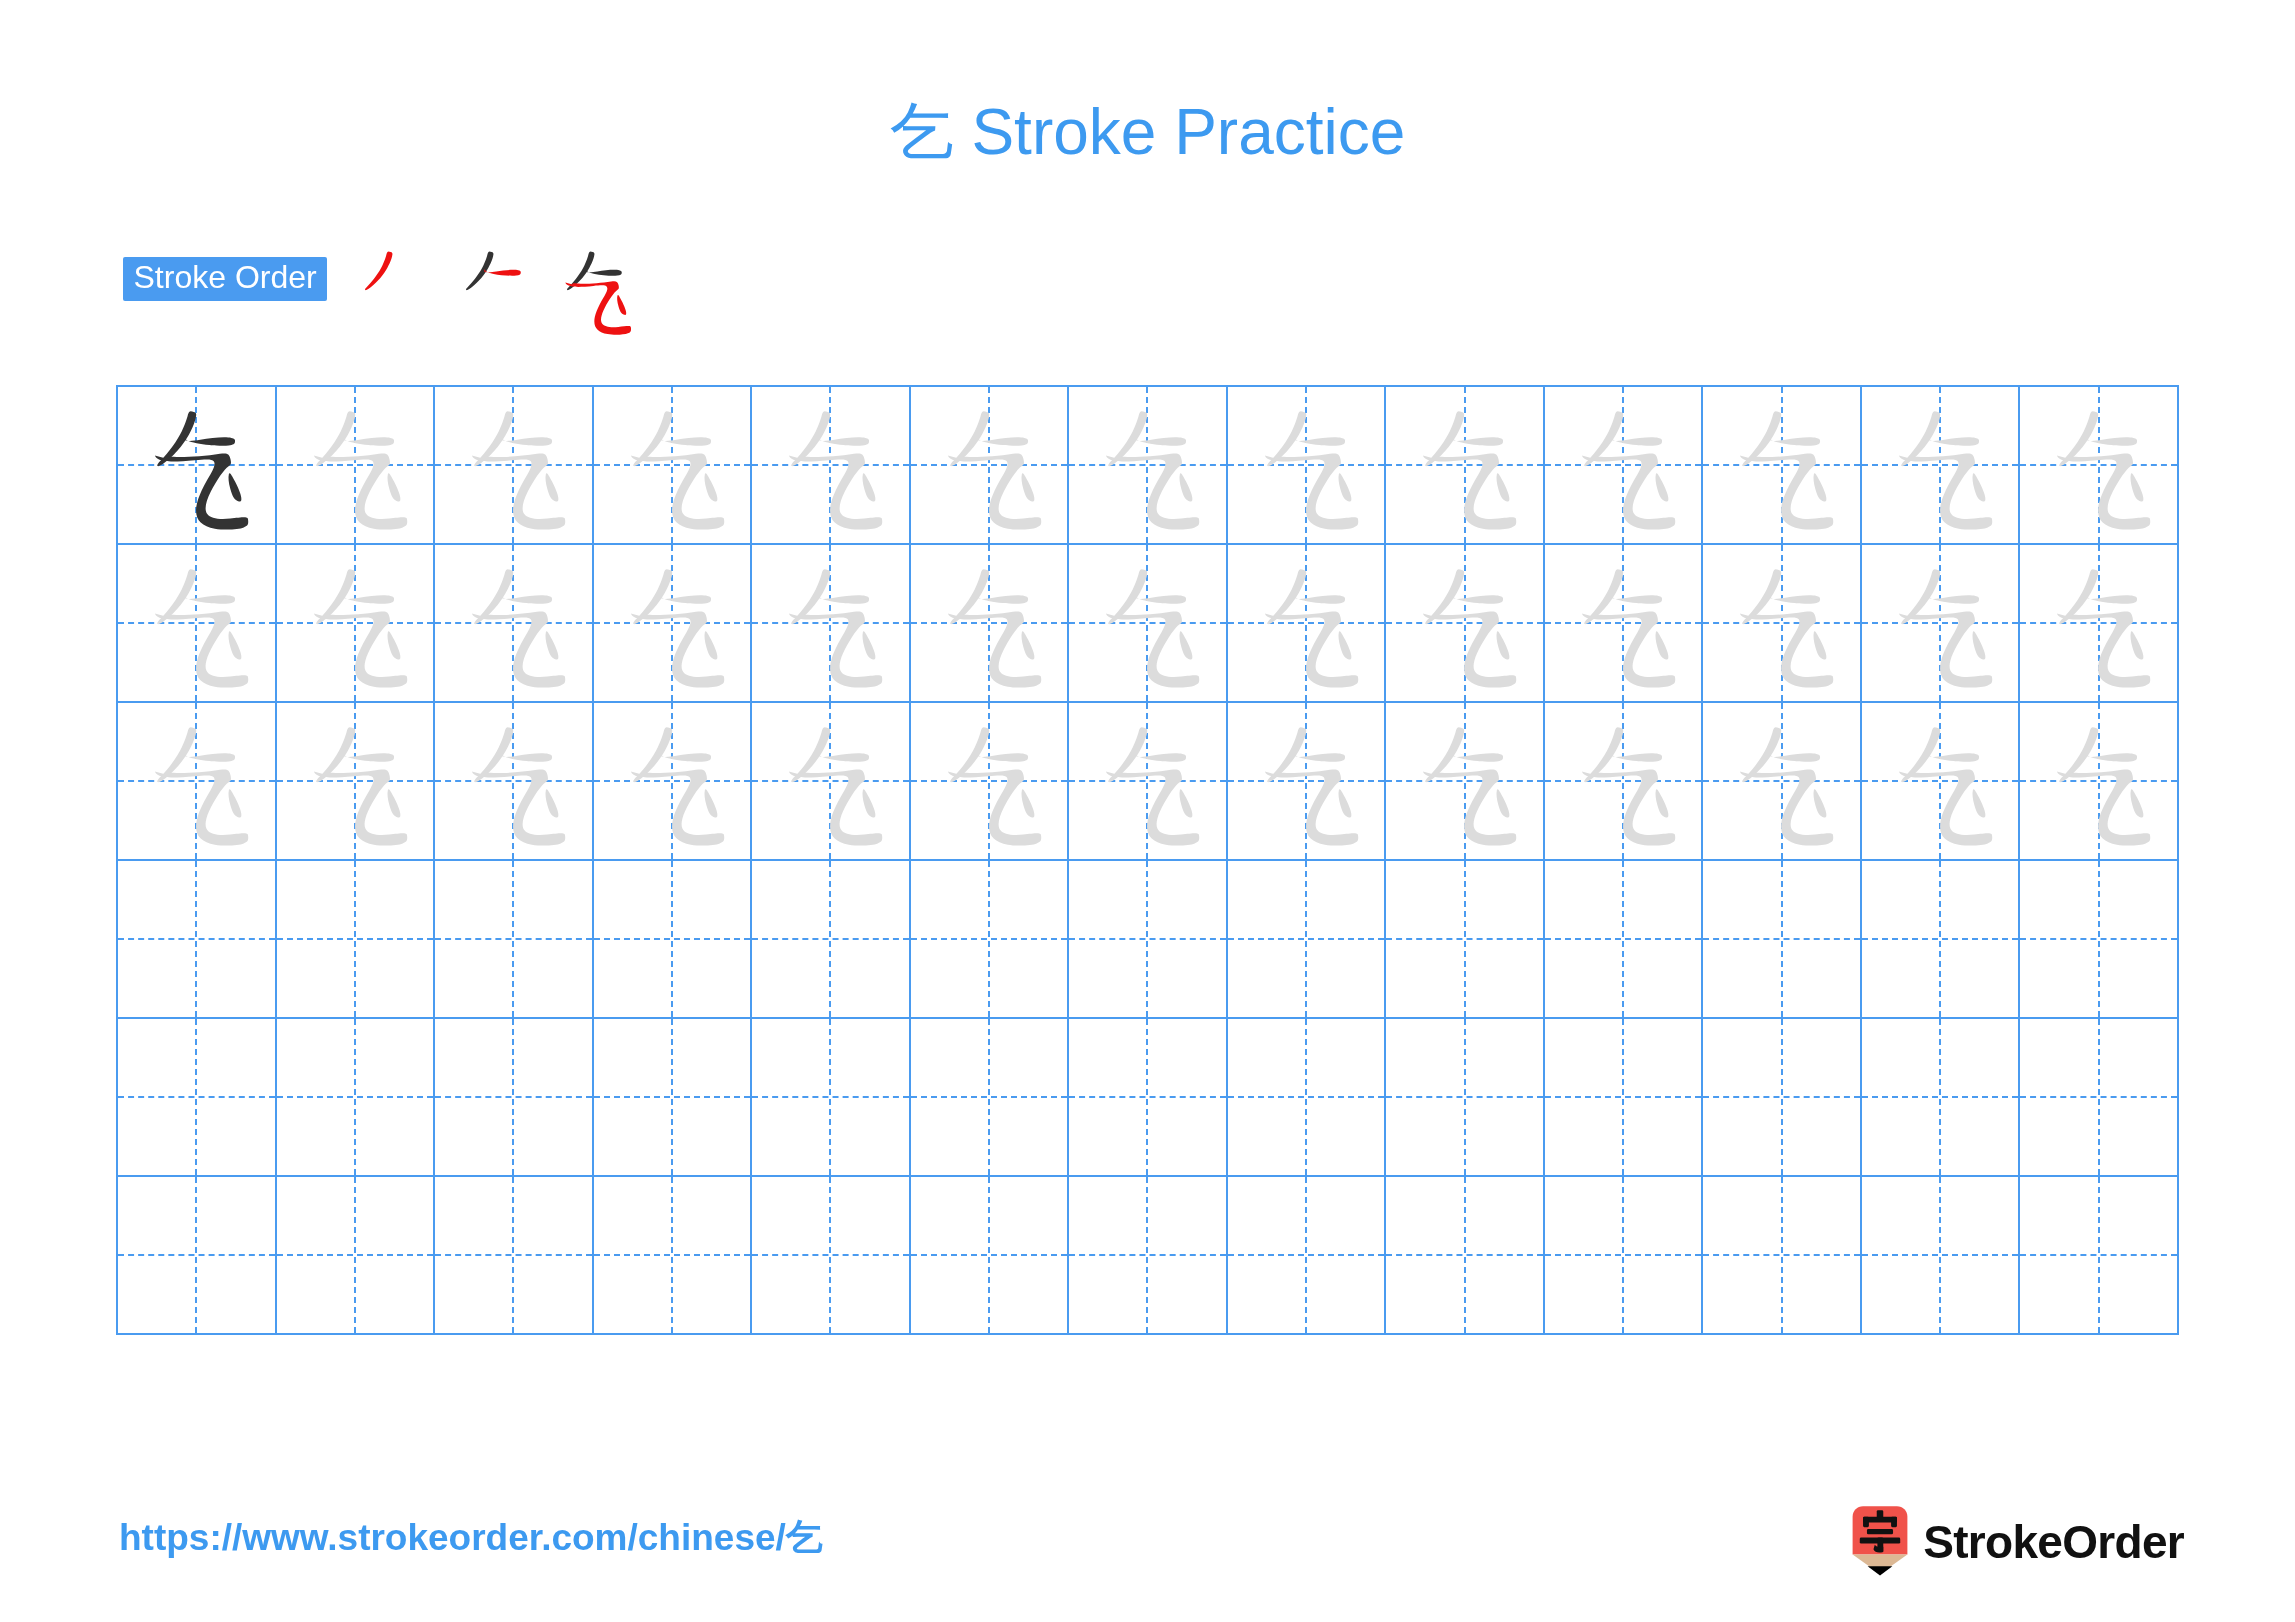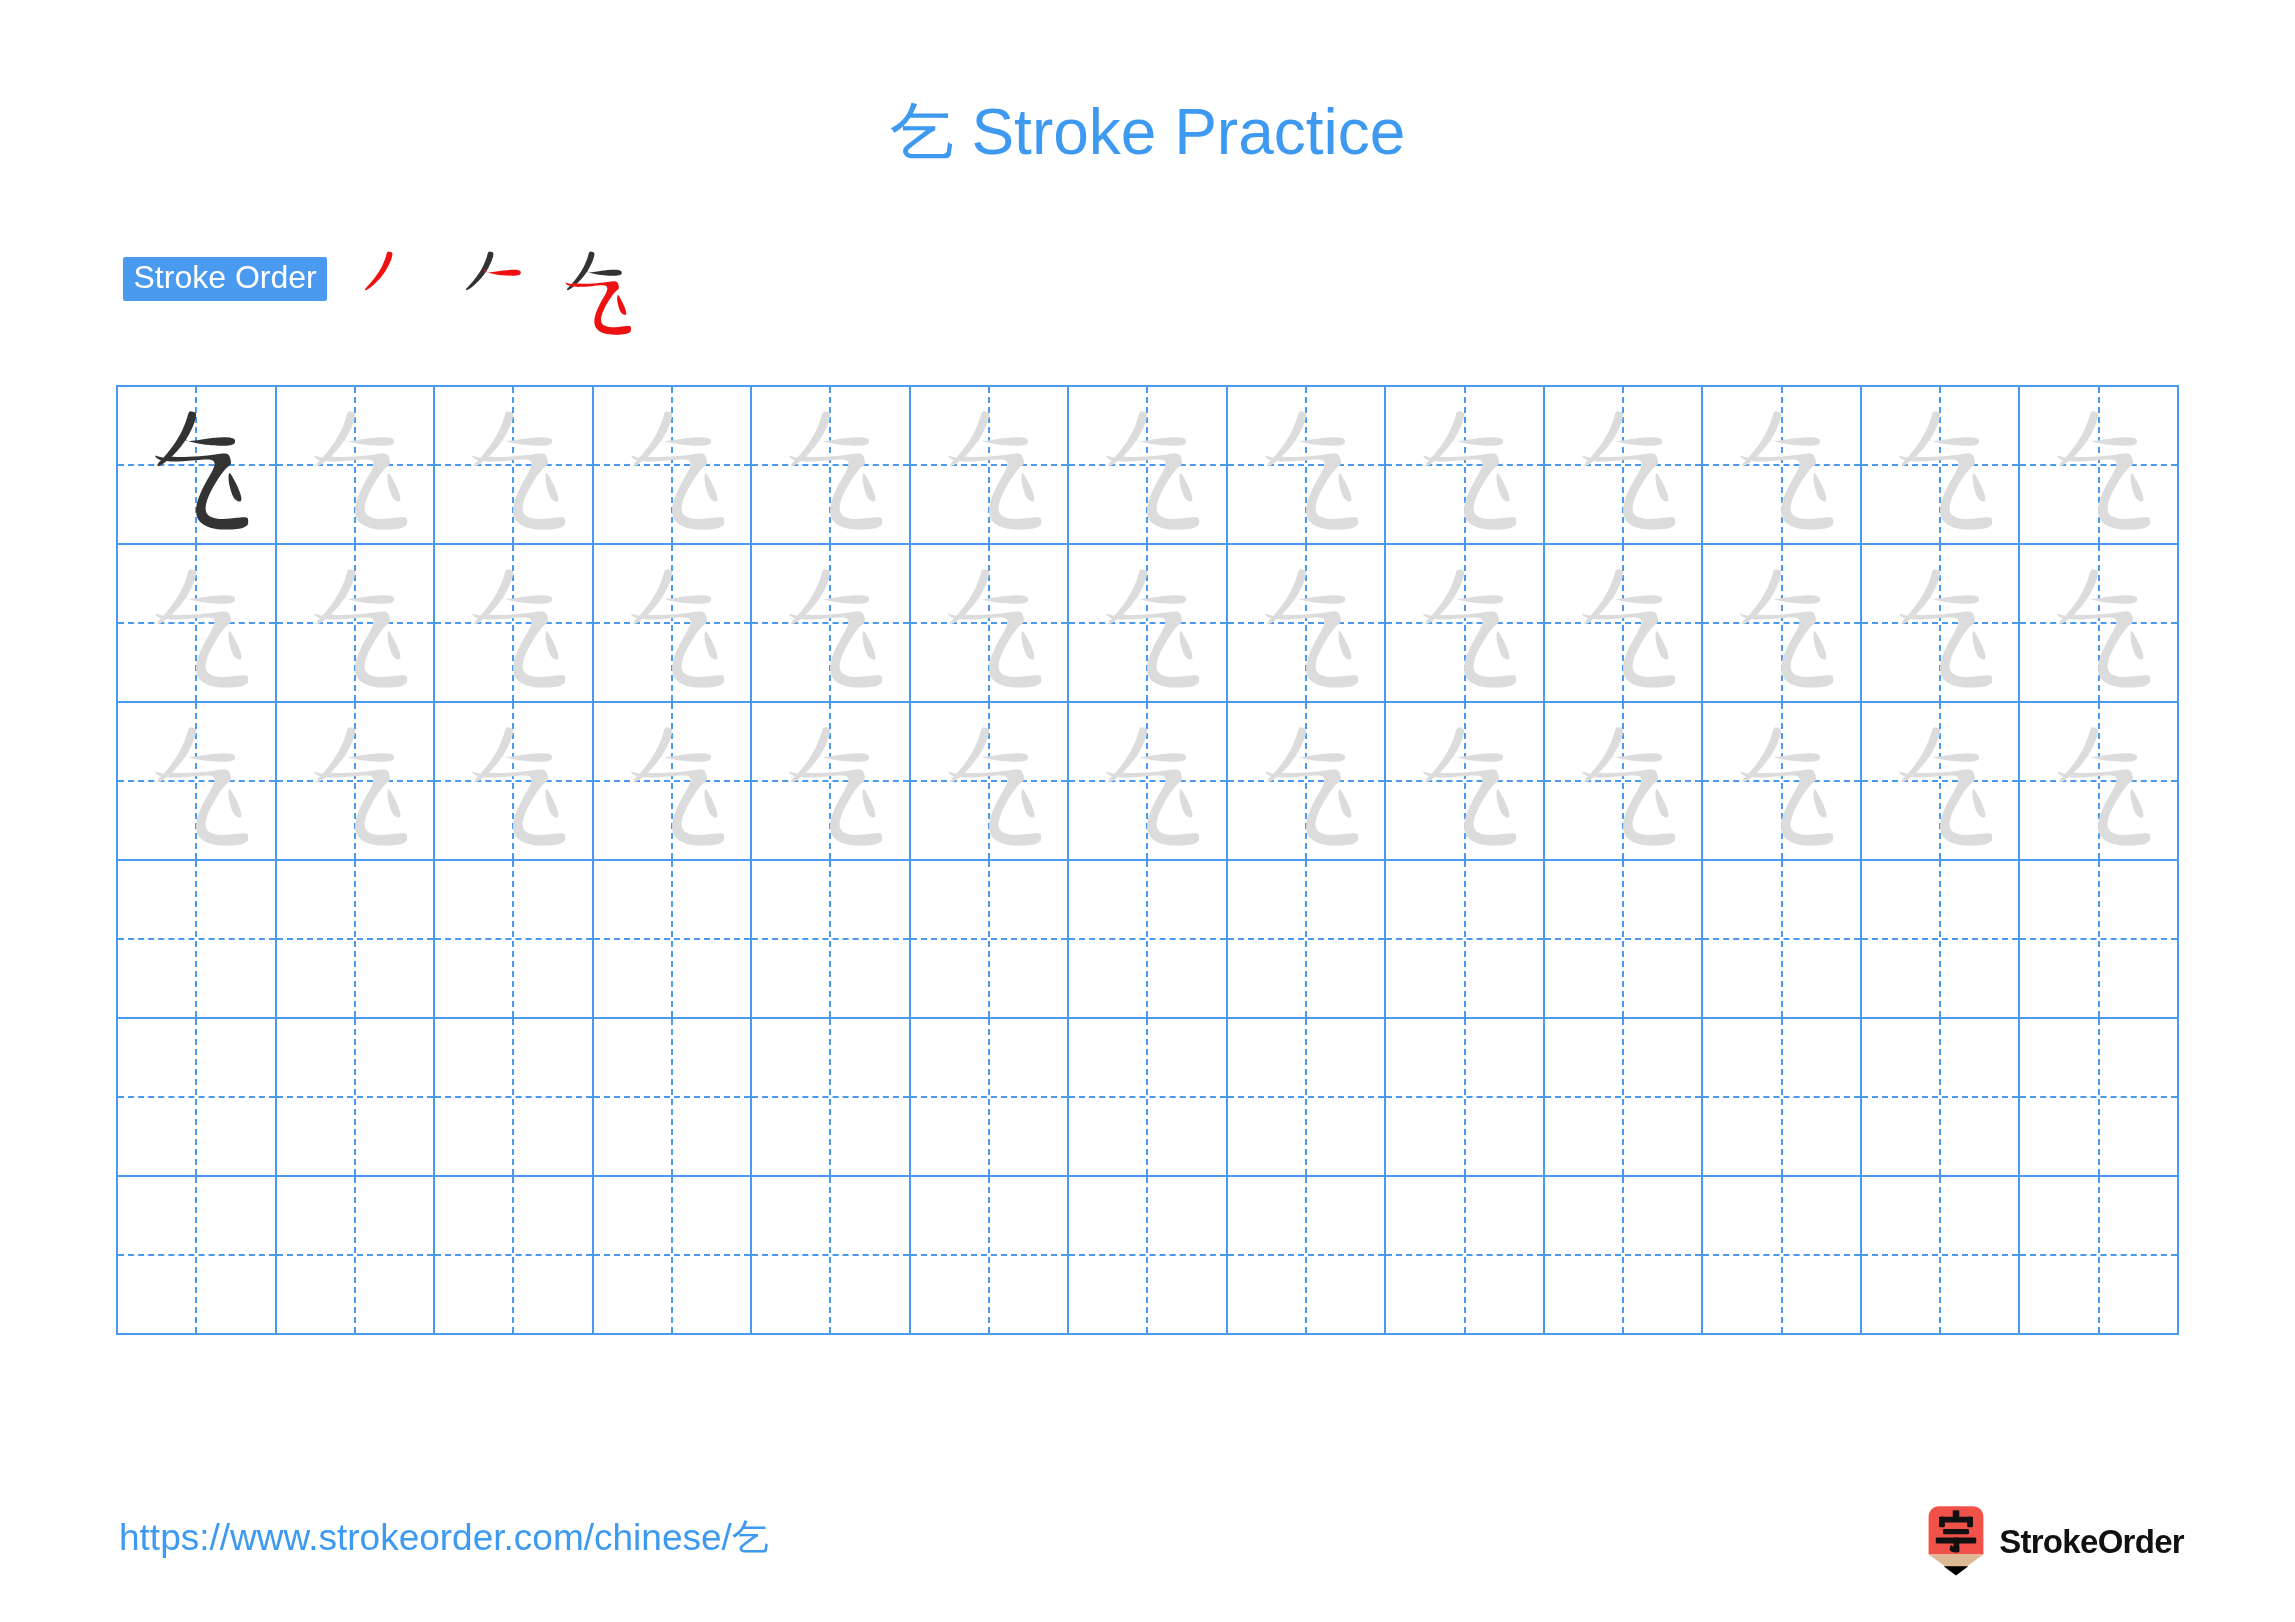--- a/index.html
+++ b/index.html
@@ -132,38 +132,39 @@
   }
 
   
   #footer-url {
     position: absolute;
     left: 119px;
     top: 1513px;
     font-size: 37px;
     color: #3d9af0;
     white-space: nowrap;
+    font-weight: bold;
   }
   #footer-url .han { font-family: "DejaVu Sans", sans-serif; }
 
   #brand-logo {
     position: absolute;
     right: 111px;
     top: 1502px;
     display: flex;
     align-items: center;
     height: 79px;
   }
   #brand-logo-icon {
     width: 60px;
     height: 71px;
     display: block;
   }
   #brand-logo-text {
-    font-size: 33px;
+    font-size: 46px;
     font-weight: 700;
     color: #111111;
     margin-left: 13px;
     letter-spacing: -0.7px;
     white-space: nowrap;
   }
 </style>
 </head>
 <body>
 

